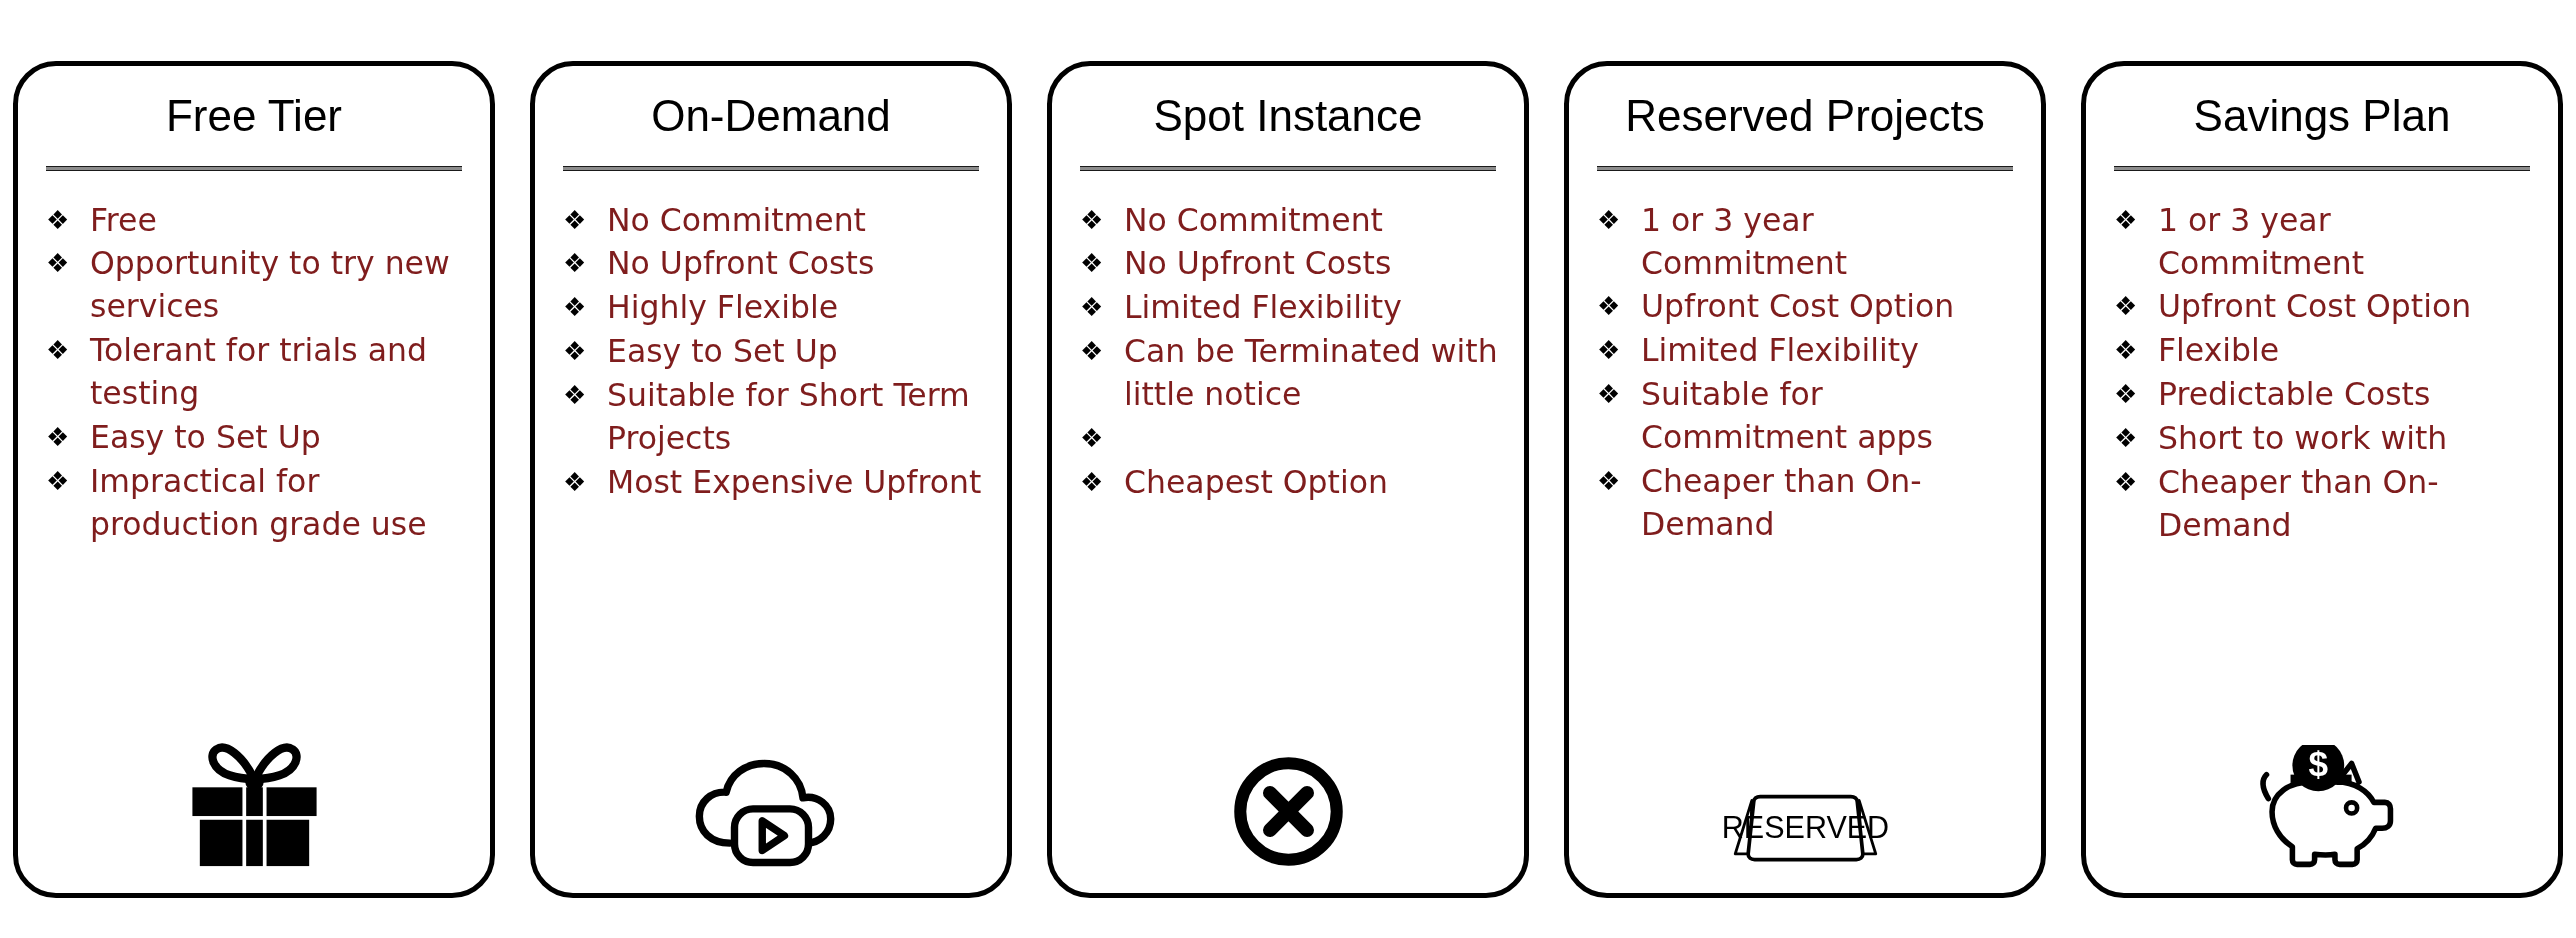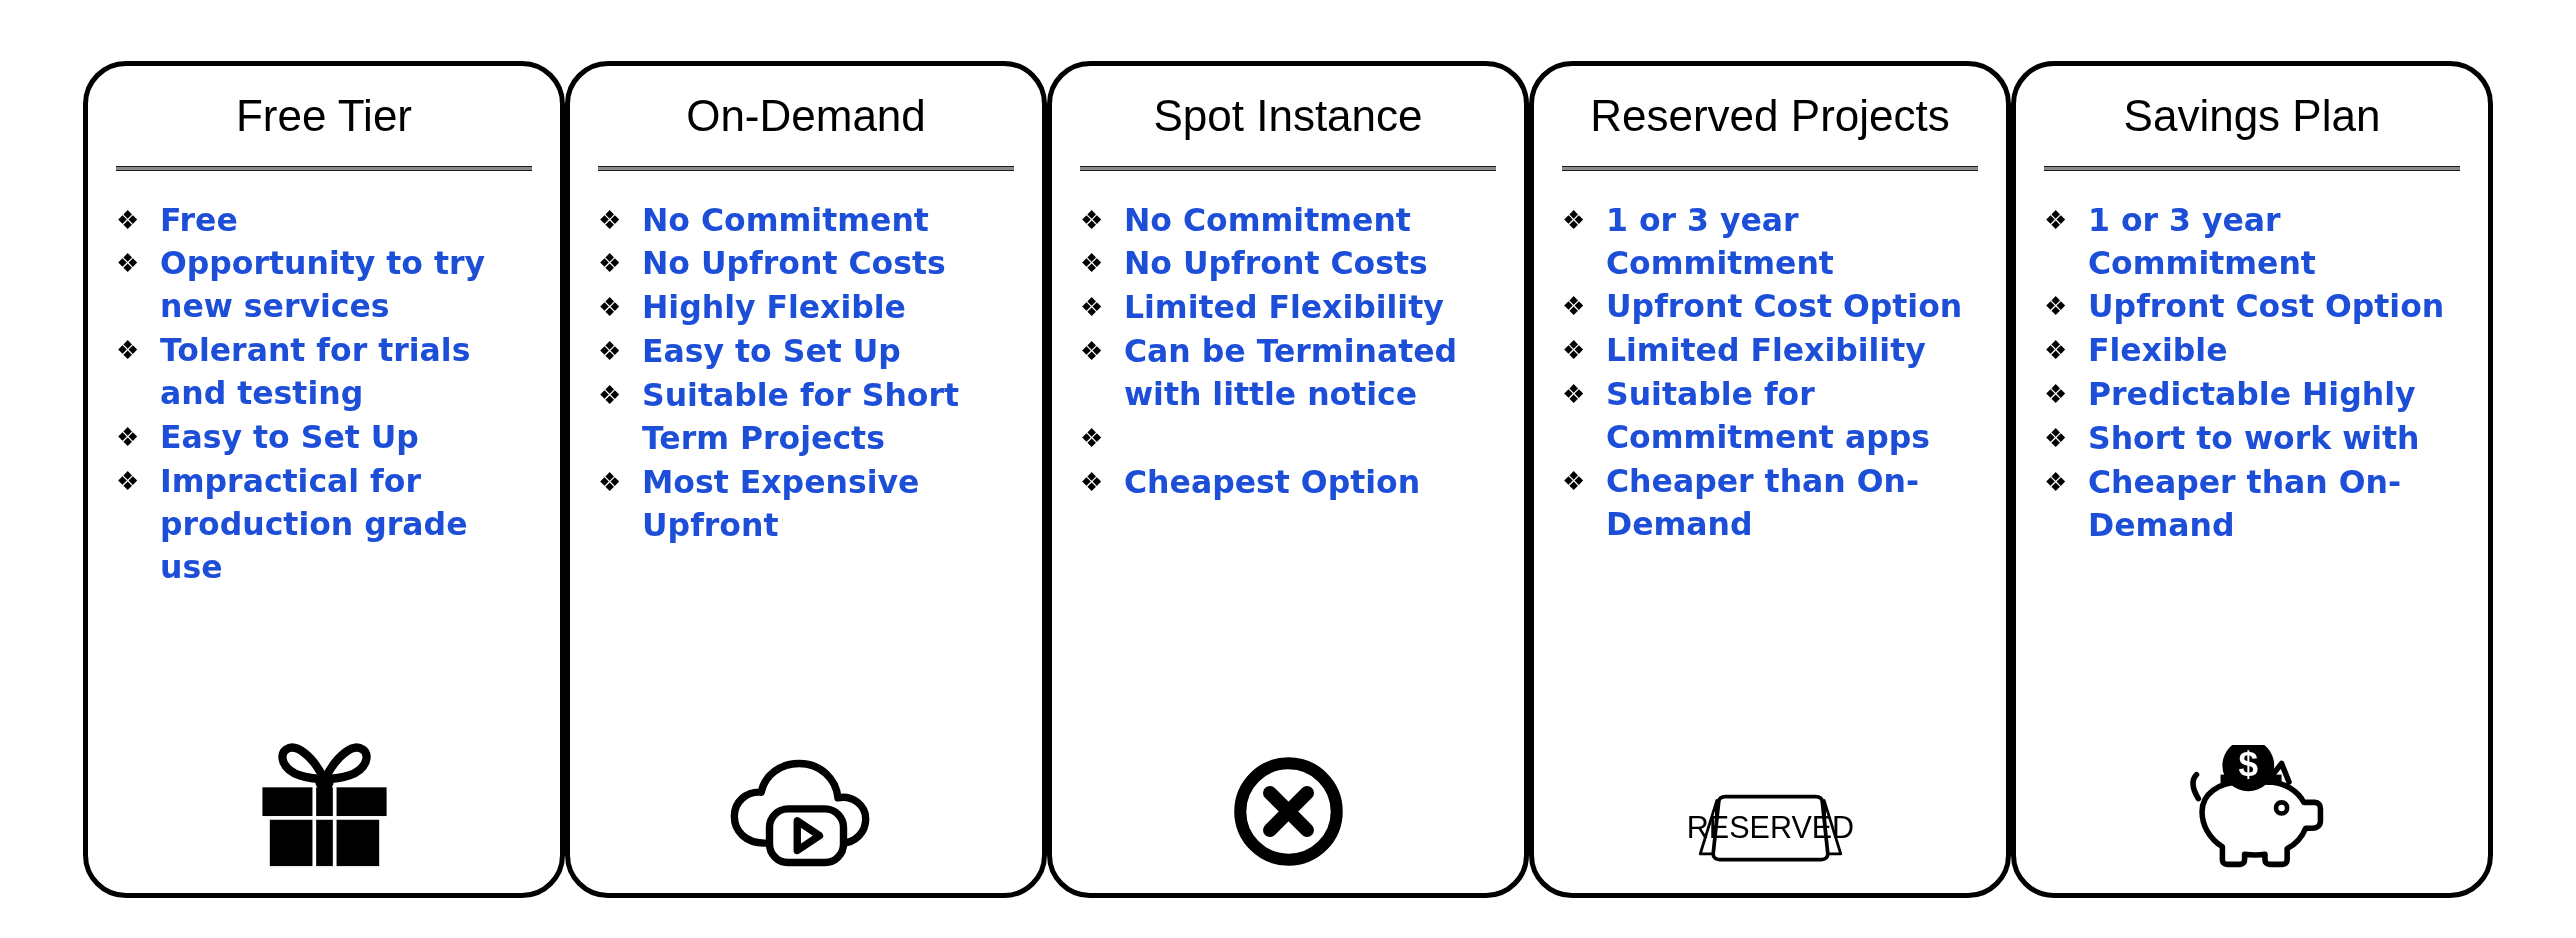--- a/index.html
+++ b/index.html
@@ -14,21 +14,21 @@
     color: #000000;
     overflow: hidden;
   }
 
   .board {
     width: 2576px;
     height: 939px;
     display: flex;
     flex-direction: row;
     align-items: stretch;
-    justify-content: center;
+    justify-content: space-between;
     box-sizing: border-box;
     padding: 61px 13px 41px 13px;
   }
 
   .card {
     width: 482px;
     box-sizing: border-box;
     border: 5.6px solid #000000;
     border-radius: 43px;
     background: #ffffff;
@@ -82,22 +82,21 @@
     width: 44px;
     font-family: "DejaVu Sans", sans-serif;
     font-size: 26px;
     line-height: 43px;
     color: #000000;
     text-align: left;
   }
 
   .bullet-text {
     flex: 1 1 auto;
-    color: #1d4ed8;
-    font-weight: bold;
+    color: #7f1d1d;
   }
 
   .icon-slot {
     margin-top: auto;
     display: flex;
     align-items: flex-end;
     justify-content: center;
     padding-bottom: 24px;
     min-height: 111px;
   }
@@ -271,21 +270,21 @@
       <li class="bullet">
         <span class="bullet-marker">❖</span>
         <span class="bullet-text">Upfront Cost Option</span>
       </li>
       <li class="bullet">
         <span class="bullet-marker">❖</span>
         <span class="bullet-text">Flexible</span>
       </li>
       <li class="bullet">
         <span class="bullet-marker">❖</span>
-        <span class="bullet-text">Predictable Highly</span>
+        <span class="bullet-text">Predictable Costs</span>
       </li>
       <li class="bullet">
         <span class="bullet-marker">❖</span>
         <span class="bullet-text">Short to work with</span>
       </li>
       <li class="bullet">
         <span class="bullet-marker">❖</span>
         <span class="bullet-text">Cheaper than On-Demand</span>
       </li>
     </ul>

